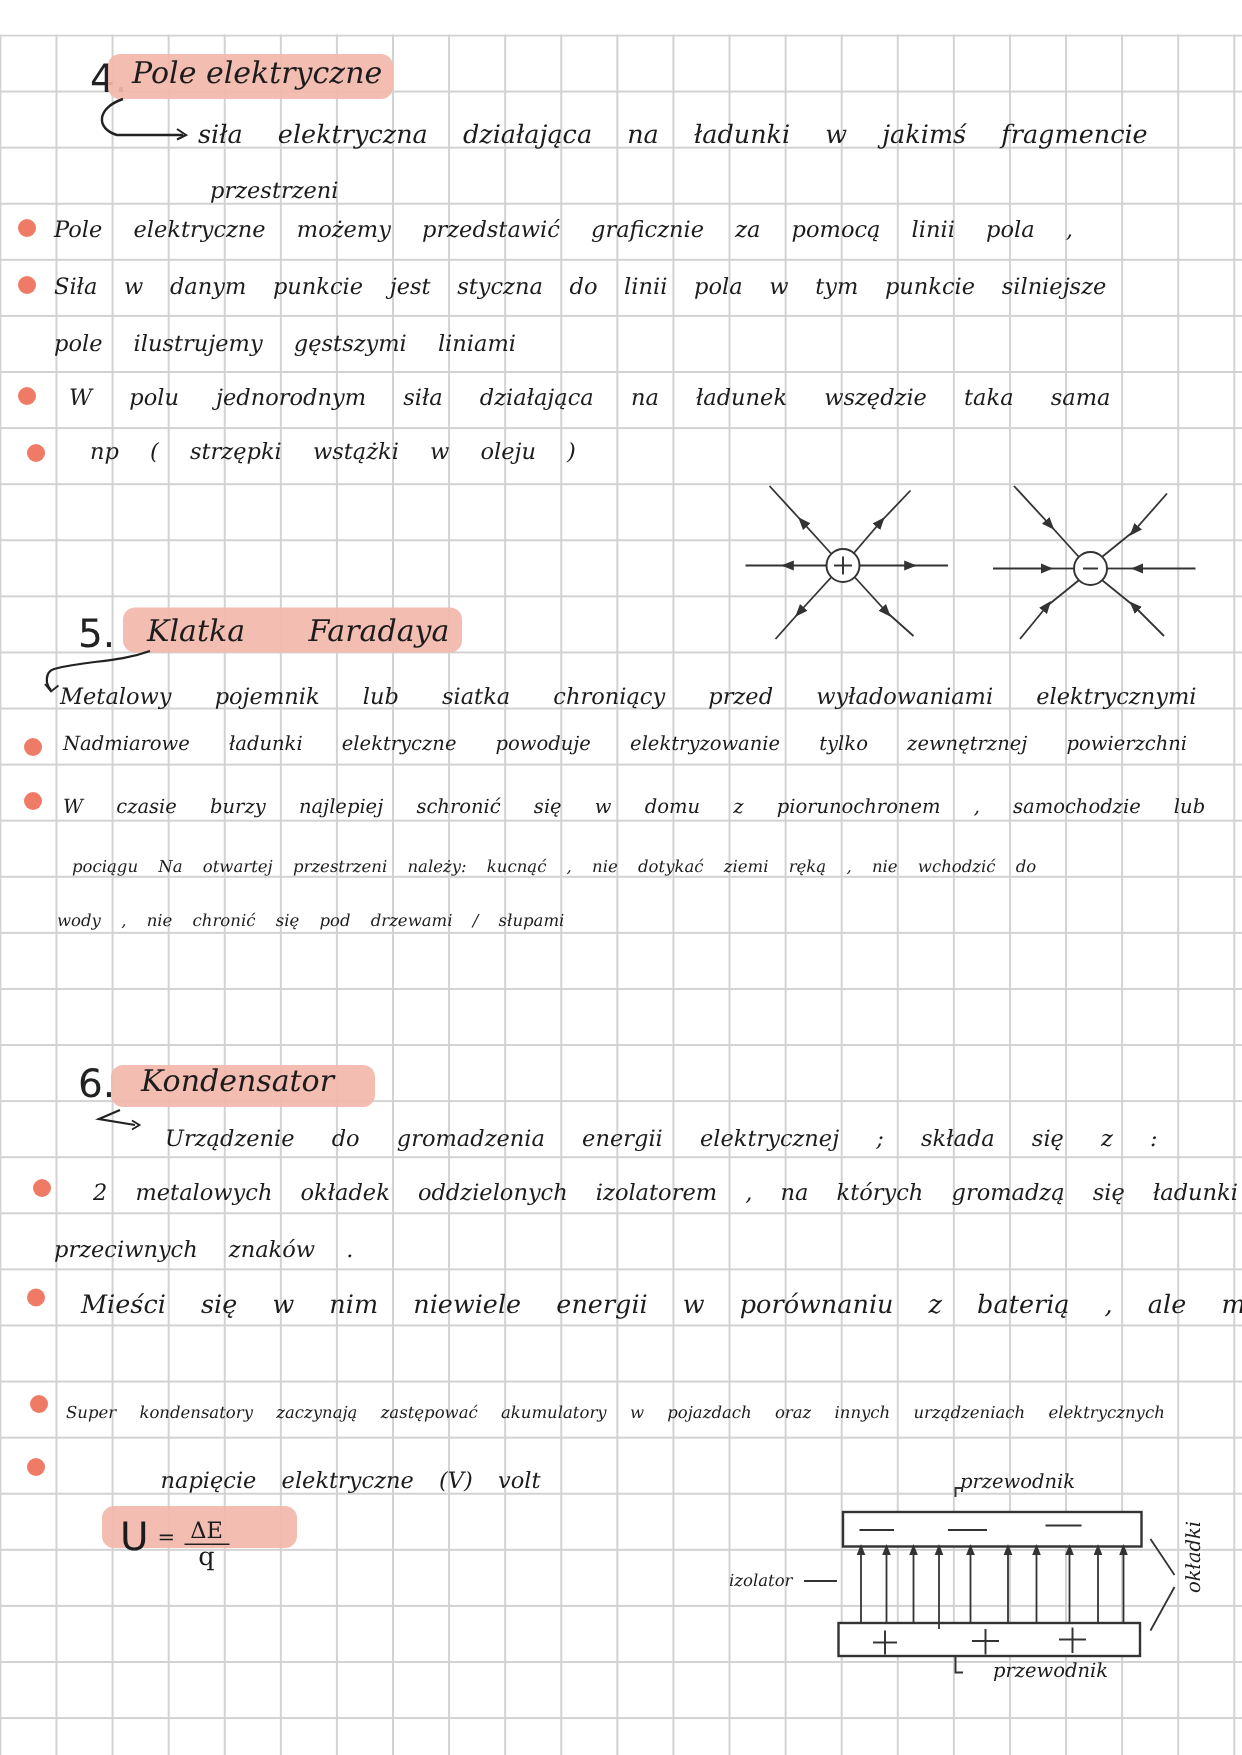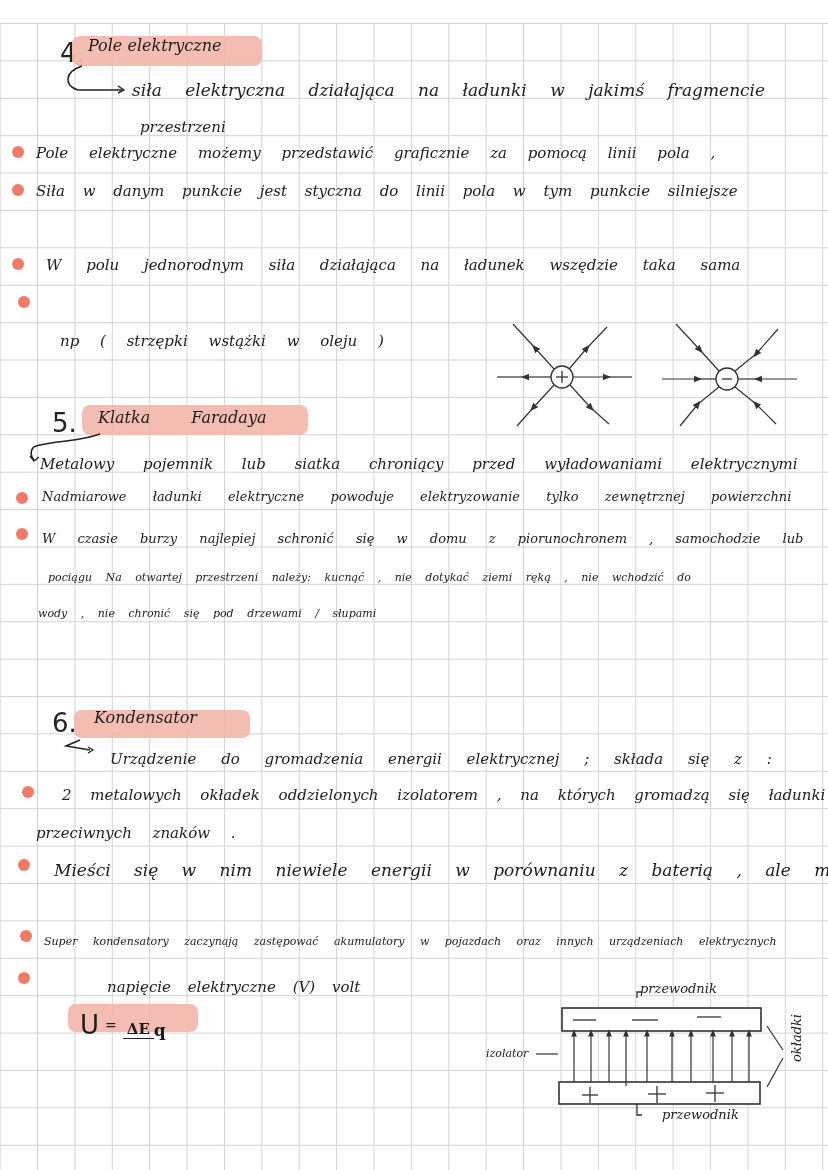--- a/index.html
+++ b/index.html
@@ -24,21 +24,21 @@
     color:#1c1c1c; line-height:1;
   }
   .hl {
     position:absolute; background:#f2b7ab; border-radius:8px; opacity:0.92;
   }
   .bullet {
     position:absolute; width:12px; height:12px; border-radius:50%;
     background:#ef7b66;
   }
   .num { position:absolute; font-family:"DejaVu Sans", sans-serif; font-size:26px; color:#222; }
-  .title { font-size:16px; }
+  .title { font-size:20px; }
   .sz17 { font-size:17px; }
   .sz15 { font-size:15px; }
   .sz13 { font-size:13px; }
   .sz11 { font-size:11px; }
   svg { position:absolute; overflow:visible; }
 </style>
 </head>
 <body>
 
 <div class="grid"></div>
@@ -54,26 +54,27 @@
     <path d="M58 24 L 64 28 L 58 31" stroke="#222" stroke-width="1.4" fill="none"></path>
   </svg>
   <span class="t sz17" style="left:132px; top:82px; word-spacing:18px;">siła elektryczna działająca na ładunki w jakimś fragmencie</span>
   <span class="t sz15" style="left:140px; top:120px;text-align:center;">przestrzeni</span>
 
   <div class="bullet" style="left:12px; top:146px;"></div>
   <span class="t sz15" style="left:36px; top:146px; word-spacing:16px;">Pole elektryczne możemy przedstawić graficznie za pomocą linii pola ,</span>
 
   <div class="bullet" style="left:12px; top:184px;"></div>
   <span class="t sz15" style="left:36px; top:184px; word-spacing:13px;">Siła w danym punkcie jest styczna do linii pola w tym punkcie silniejsze</span>
+  <span class="t sz15" style="left:36px; top:222px; word-spacing:16px;">pole ilustrujemy gęstszymi liniami</span>
 
   <div class="bullet" style="left:12px; top:258px;"></div>
   <span class="t sz15" style="left:46px; top:258px; word-spacing:20px;">W polu jednorodnym siła działająca na ładunek wszędzie taka sama</span>
 
   <div class="bullet" style="left:18px; top:296px;"></div>
-  <span class="t sz15" style="left:60px; top:294px; word-spacing:16px;margin-top:40px;">np ( strzępki wstążki w oleju )</span>
+  <span class="t sz15" style="left:60px; top:294px; word-spacing:16px;">np ( strzępki wstążki w oleju )</span>
 
   <svg style="left:495px; top:320px;" width="140" height="110">
     <defs>
       <marker id="ah" viewBox="0 0 10 10" refX="5" refY="5" markerWidth="7" markerHeight="7" orient="auto">
         <path d="M0 1 L10 5 L0 9 z" fill="#333"></path>
       </marker>
     </defs>
     <circle cx="67" cy="57" r="11" fill="#fff" stroke="#333" stroke-width="1.3"></circle>
     <line x1="61" y1="57" x2="73" y2="57" stroke="#333" stroke-width="1.3"></line>
     <line x1="67" y1="51" x2="67" y2="63" stroke="#333" stroke-width="1.3"></line>
@@ -148,21 +149,21 @@
   <div class="bullet" style="left:20px; top:930px;"></div>
   <span class="t sz11" style="left:44px; top:936px; word-spacing:12px;">Super kondensatory zaczynają zastępować akumulatory w pojazdach oraz innych urządzeniach elektrycznych</span>
 
   <div class="bullet" style="left:18px; top:972px;"></div>
   <span class="t sz15" style="left:86px; top:980px; word-spacing:12px;margin-left:21px;">napięcie elektryczne (V) volt</span>
 
   <div class="hl" style="left:68px; top:1004px; width:130px; height:28px;"></div>
   <div style="position:absolute; left:80px; top:1000px; height:50px; display:flex; align-items:center; gap:6px;">
     <span class="t" style="position:static; font-size:26px; font-style:normal; font-family:'DejaVu Sans',sans-serif;">U</span>
     <span class="t" style="position:static; font-size:14px; font-style:normal;">=</span>
-    <div style="display:flex; flex-direction:row; margin-top:10px;font-weight:bold;">
+    <div style="display:flex; flex-direction:column; align-items:center; margin-top:10px;">
       <span class="t" style="position:static; font-size:15px; font-style:normal; border-bottom:1.5px solid #222; padding:0 4px 1px;">ΔE</span>
       <span class="t" style="position:static; font-size:17px; font-style:normal;">q</span>
     </div>
   </div>
 
   <span class="t sz13" style="left:640px; top:982px;">przewodnik</span>
   <svg style="left:470px; top:970px;" width="358" height="160">
     <defs>
       <marker id="ah3" viewBox="0 0 10 10" refX="5" refY="5" markerWidth="6" markerHeight="6" orient="auto">
         <path d="M0 1 L10 5 L0 9 z" fill="#333"></path>

